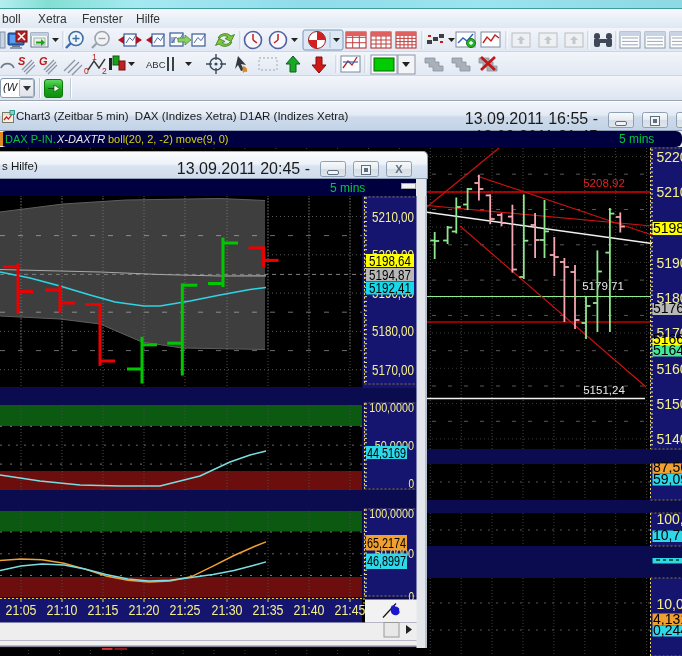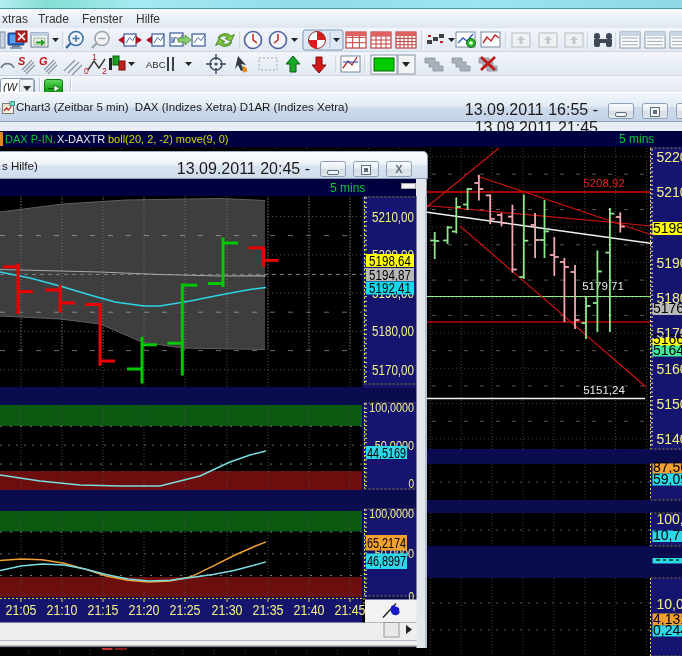--- a/index.html
+++ b/index.html
@@ -5,37 +5,37 @@
 html,body{margin:0;padding:0;}
 body{width:682px;height:656px;overflow:hidden;font-family:"Liberation Sans",sans-serif;}
 #screen{position:relative;width:682px;height:656px;overflow:hidden;background:#e9eef6;}
 .abs{position:absolute;}
 #tealstrip{left:0;top:0;width:682px;height:8px;background:linear-gradient(to right,#b5edf1,#83dfd2 7%,#a5e9f2 20%,#90dcea 45%,#9ce4ef 70%,#8dd8e3);border-bottom:1px solid #3d9ea0;}
 #menubar{left:0;top:9px;width:682px;height:19px;background:linear-gradient(#f6f9fc,#dfe7f2);color:#333;font-size:12px;border-bottom:1px solid #d0d9e6;}
 #menubar span{position:absolute;top:3px;}
 #tb1{left:0;top:28px;width:682px;height:24px;background:linear-gradient(#f2f5fa,#e2e9f3);border-bottom:1px solid #cdd7e4;box-sizing:border-box;}
 #tb2{left:0;top:52px;width:682px;height:24px;background:linear-gradient(#f2f5fa,#e2e9f3);border-bottom:1px solid #cdd7e4;box-sizing:border-box;}
 #tb3{left:0;top:76px;width:682px;height:25px;background:linear-gradient(#f2f5fa,#dde5f1);border-bottom:1px solid #9aa5b2;box-sizing:border-box;}
-#bwtitle{left:0;top:92px;width:682px;height:30px;background:linear-gradient(#f2f6fb 0%,#e3ebf5 45%,#cddaeb 55%,#c3d3e8 100%);border-top:1px solid #fff;border-bottom:1px solid #8e9db2;box-sizing:border-box;font-size:11.5px;color:#1a1a1a;}
-#bwinfo{left:0;top:131px;width:682px;height:16px;background:#000040;font-size:11px;}
+#bwtitle{left:0;top:101px;width:682px;height:30px;background:linear-gradient(#f2f6fb 0%,#e3ebf5 45%,#cddaeb 55%,#c3d3e8 100%);border-top:1px solid #fff;border-bottom:1px solid #8e9db2;box-sizing:border-box;font-size:11.5px;color:#1a1a1a;}
+#bwinfo{left:0;top:131px;width:682px;height:16px;background:#000040;font-size:11px;border-radius:6px;}
 #fwtitle{left:0;top:151px;width:428px;height:28px;background:linear-gradient(#fbfcfe 0%,#eef3f9 45%,#d9e3f0 55%,#cfdcec 100%);border-top:1px solid #a0aec2;border-bottom:1px solid #8e9db2;border-right:1px solid #8e9db2;border-top-right-radius:5px;box-sizing:border-box;font-size:12px;color:#1a1a1a;}
 #fwinfo{left:0;top:179px;width:417px;height:17px;background:#000040;}
 .winbtn{position:absolute;height:16px;width:26px;background:linear-gradient(#f8fafb,#e7ecf1 48%,#d7dee6 52%,#dfe5ea);border:1px solid #8da0b5;border-radius:2.5px;box-sizing:border-box;}
 .glyphmin{position:absolute;left:6px;top:8px;width:12px;height:5px;border:1px solid #5f6e7d;border-radius:2px;background:#f2f5f7;box-sizing:border-box;}
 .glyphmax{position:absolute;left:7px;top:3px;width:10px;height:10px;border:1px solid #5f6e7d;box-sizing:border-box;background:#f2f5f7;}
 .glyphmax:after{content:"";position:absolute;left:2px;top:2px;width:4px;height:4px;background:#5f6e7d;}
 .glyphx{position:absolute;left:0;top:1px;width:24px;text-align:center;font-size:11px;font-weight:bold;color:#5f6e7d;}
 </style>
 </head>
 <body>
 <div id="screen">
  <div class="abs" id="tealstrip"></div>
  <div class="abs" id="menubar">
-   <span style="left:2px;">xtras</span>
-      <span style="left:38px;">Trade</span>
+   <span style="left:2px;">boll</span>
+      <span style="left:38px;">Xetra</span>
       <span style="left:82px;">Fenster</span>
       <span style="left:136px;">Hilfe</span>
  </div>
  <div class="abs" id="tb1"><svg width="682" height="24">
         <rect x="0" y="4" width="5" height="16" fill="#c8d4e4" stroke="#8090a8"></rect>
         <rect x="8" y="5" width="16" height="12" rx="1" fill="#2a6cd8" stroke="#1a3a6a"></rect>
         <rect x="10" y="7" width="12" height="8" fill="#5aa0f0"></rect>
         <rect x="12" y="17" width="8" height="2" fill="#6a7a90"></rect>
         <rect x="10" y="19" width="12" height="2" fill="#8a9ab0"></rect>
         <rect x="16" y="3" width="11" height="11" fill="#b02020" stroke="#801010"></rect>
@@ -219,21 +219,21 @@
         <span class="glyphmin"></span>
       </span>
    <span class="winbtn" style="left:642px;top:10px;">
         <span class="glyphmax"></span>
       </span>
    <span class="winbtn" style="left:676px;top:10px;"></span>
  </div>
  <div class="abs" id="bwinfo">
    <span class="abs" style="left:0;top:1px;width:3px;height:14px;background:#e08820;"></span>
    <span class="abs" style="left:5px;top:2px;color:#00c838;">DAX P-IN.</span>
-   <span class="abs" style="left:57px;top:2px;color:#e8e8e8;">X-DAXTR</span>
+   <span class="abs" style="left:57px;top:2px;color:#e8e8e8;font-style:italic;">X-DAXTR</span>
    <span class="abs" style="left:108px;top:2px;color:#d8d800;">boll(20, 2, -2) move(9, 0)</span>
    <span class="abs" style="left:619px;top:1px;color:#00c838;font-size:12px;">5 mins</span>
  </div>
  <div class="abs" id="bwchart" style="left:0;top:147px;width:682px;height:509px;">
   <svg width="682" height="509">
         <rect x="0" y="0" width="682" height="509" fill="#0b0b50"></rect>
         <rect x="0" y="0" width="650" height="302" fill="#000000"></rect>
         <rect x="650" y="0" width="32" height="303" fill="#15156f"></rect>
         <line x1="28.6" y1="1" x2="28.6" y2="302" stroke="#464646" stroke-width="1" stroke-dasharray="1,2"></line>
         <line x1="59.5" y1="1" x2="59.5" y2="302" stroke="#464646" stroke-width="1" stroke-dasharray="1,2"></line>

